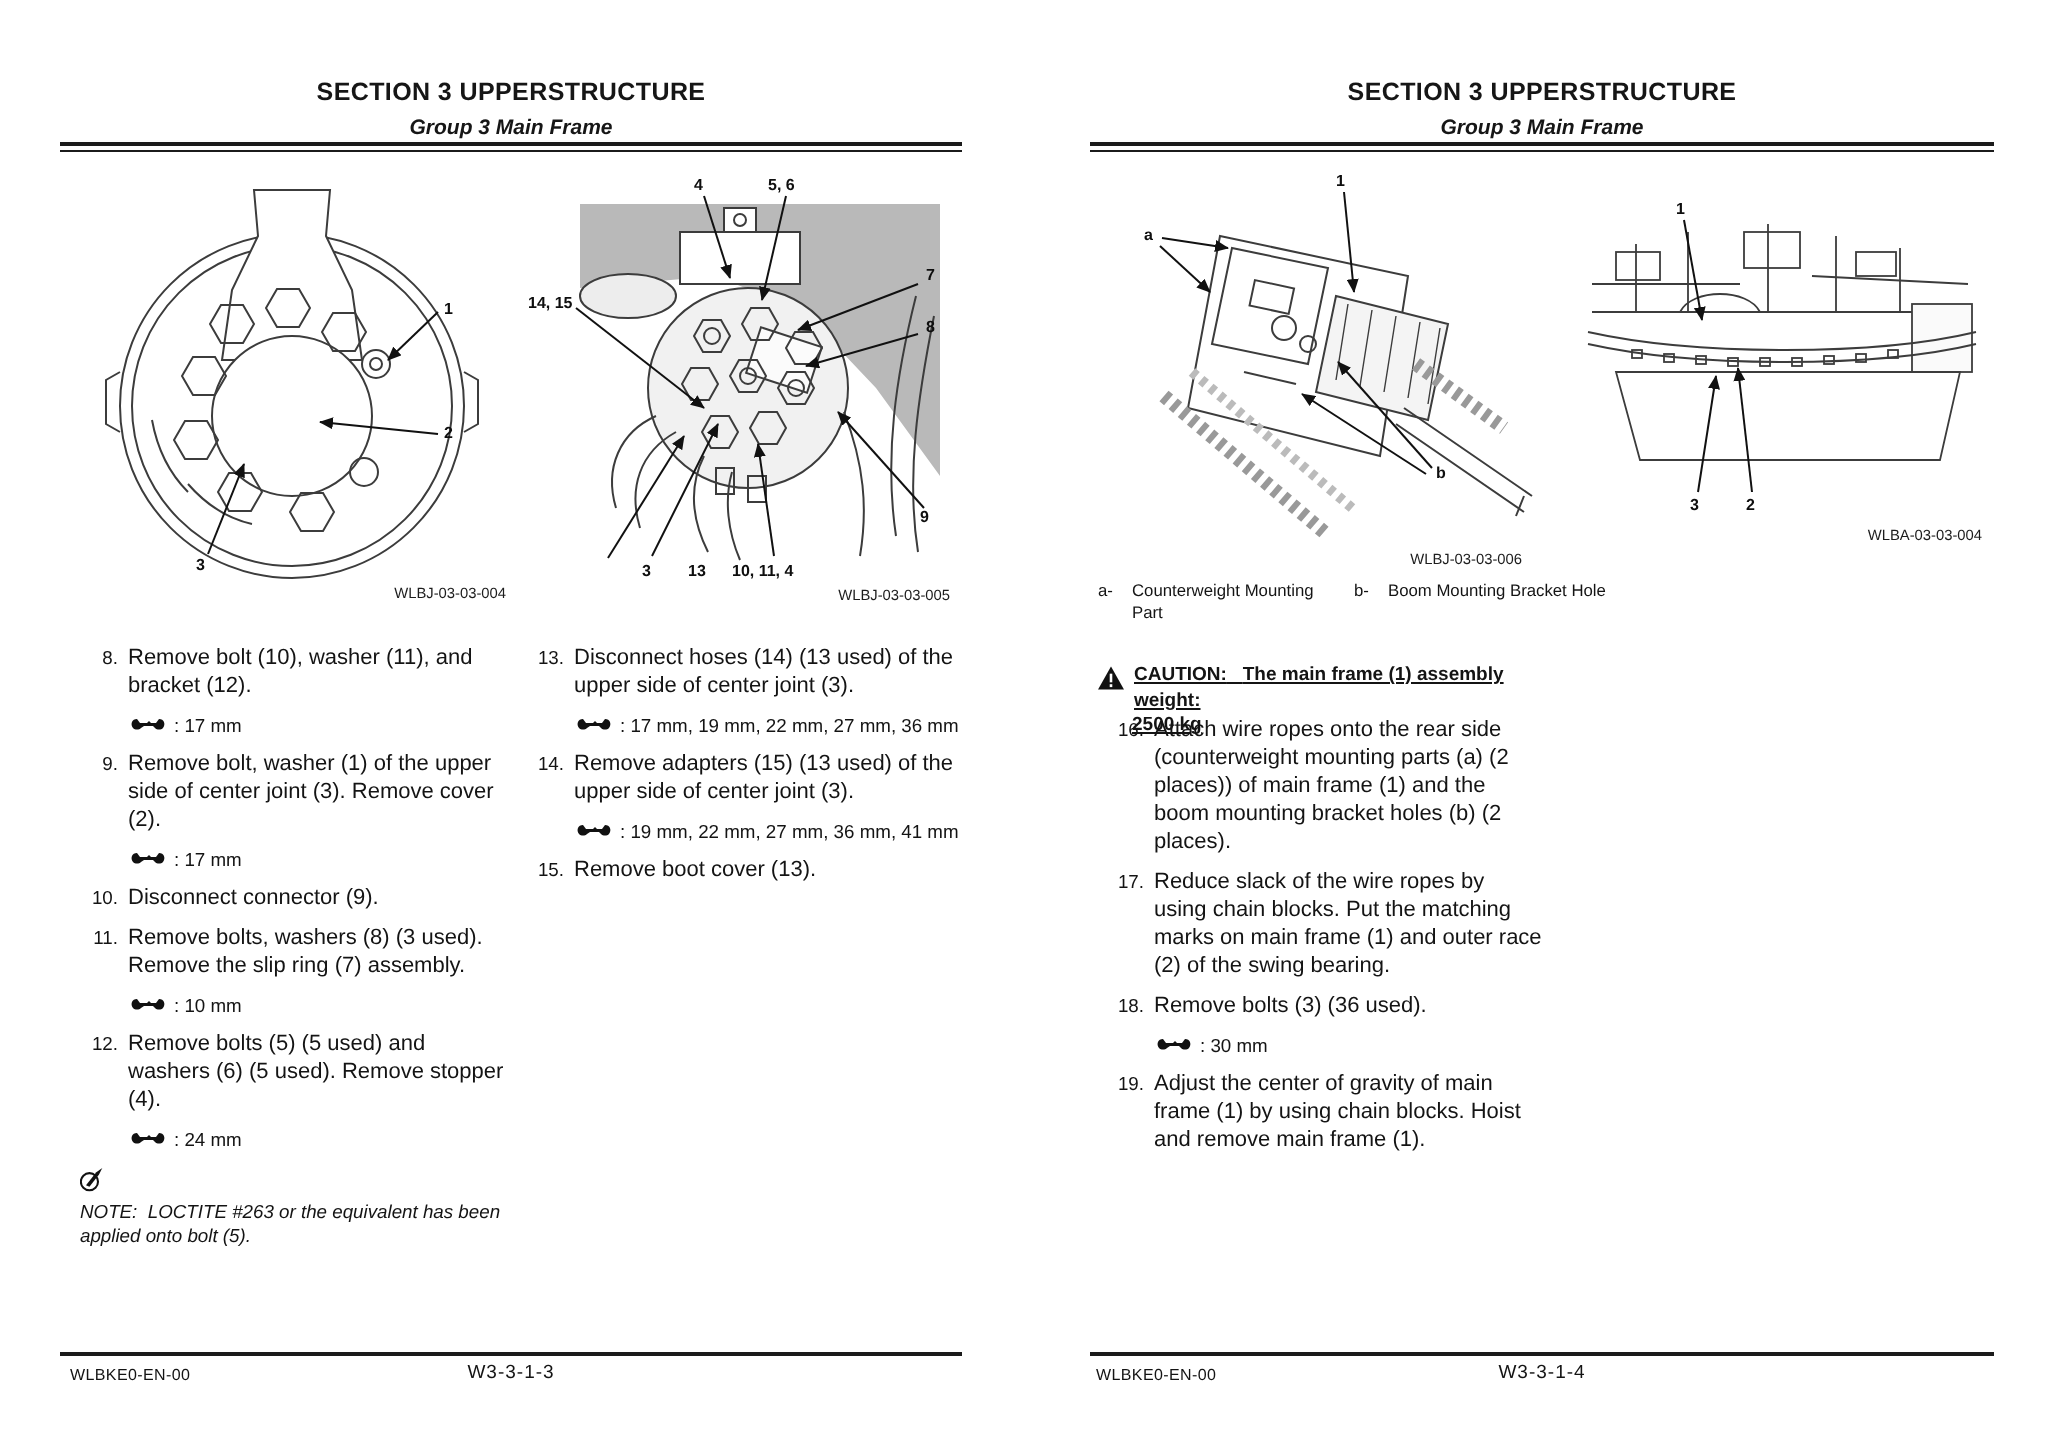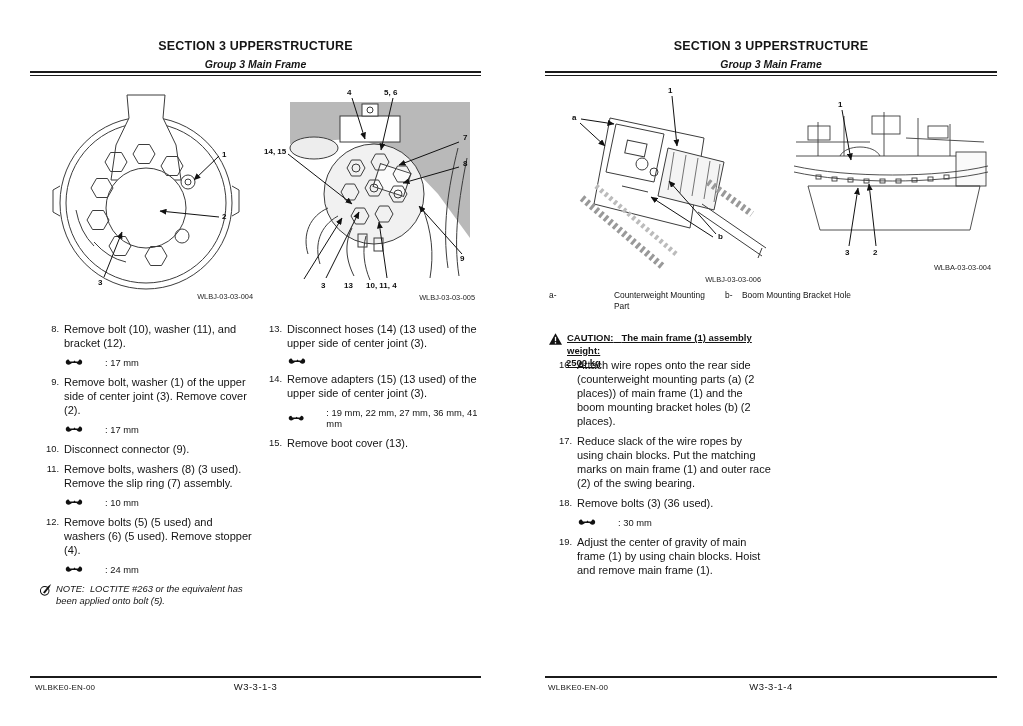--- a/index.html
+++ b/index.html
@@ -15,29 +15,29 @@
 
   .fig{position:absolute;}
   .fig svg{position:absolute;left:0;top:0;}
   .fig-code{position:absolute;font-size:7.4px;color:#1d1d1d;white-space:nowrap;}
   .co{position:absolute;font-weight:bold;font-size:8px;color:#0e0e0e;white-space:nowrap;}
 
   .col{position:absolute;}
   .step{display:flex;margin-bottom:6px;}
   .step .n{flex:0 0 19px;text-align:right;padding-right:5px;font-size:9.4px;}
   .step .t{flex:1;font-size:11px;line-height:1.27;}
-  .wr{display:flex;align-items:center;gap:22px;margin:2px 0 8px 25px;}
+  .wr{display:flex;align-items:center;gap:4px;margin:2px 0 8px 25px;}
   .wr .ws{font-size:9.4px;}
-  .note{display:flex;margin-top:8px;font-style:italic;font-size:9.4px;line-height:1.27;}
+  .note{display:flex;margin-top:8px;font-style:italic;font-size:9.4px;line-height:1.27;flex-direction:column;}
   .note .ni{flex:0 0 16px;padding-top:1px;}
 
   .legend{position:absolute;display:flex;font-size:8.4px;line-height:1.35;}
   .leg{display:flex;}
   .leg .k{flex:0 0 17px;}
-  .leg.a .v{width:98px;margin-left:48px;}
+  .leg.a .v{width:98px;}
   .leg.b{margin-left:13px;}
 
   .caution{position:absolute;font-weight:bold;font-size:9.5px;line-height:1.32;text-decoration:underline;}
   .caution .ci{float:left;margin:1px 5px 0 0;}
   .caution .cw{display:block;margin-left:17px;}
 </style>
 </head>
 <body>
 
 <div id="sheet">
@@ -201,20 +201,21 @@
 
   <div class="col" style="left:263px;top:323px;width:217px;">
     <div class="step">
       <span class="n">13.</span>
       <span class="t">Disconnect hoses (14) (13 used) of the upper side of center joint (3).</span>
     </div>
     <div class="wr">
       <svg width="18" height="8" viewBox="0 0 36 14">
           <path d="M7 2 C2 2 0 7 3 11 C5 13 9 13 11 11 L14 9 L23 9 L25 11 C27 13 31 13 33 11 C36 7 34 2 29 2 L26 6 L21 6 L19 4 L17 6 L10 6 Z" fill="#111"></path>
         </svg>
+      <span class="ws">: 17 mm, 19 mm, 22 mm, 27 mm, 36 mm</span>
     </div>
     <div class="step">
       <span class="n">14.</span>
       <span class="t">Remove adapters (15) (13 used) of the upper side of center joint (3).</span>
     </div>
     <div class="wr">
       <svg width="18" height="8" viewBox="0 0 36 14">
           <path d="M7 2 C2 2 0 7 3 11 C5 13 9 13 11 11 L14 9 L23 9 L25 11 C27 13 31 13 33 11 C36 7 34 2 29 2 L26 6 L21 6 L19 4 L17 6 L10 6 Z" fill="#111"></path>
         </svg>
       <span class="ws">: 19 mm, 22 mm, 27 mm, 36 mm, 41 mm</span>

